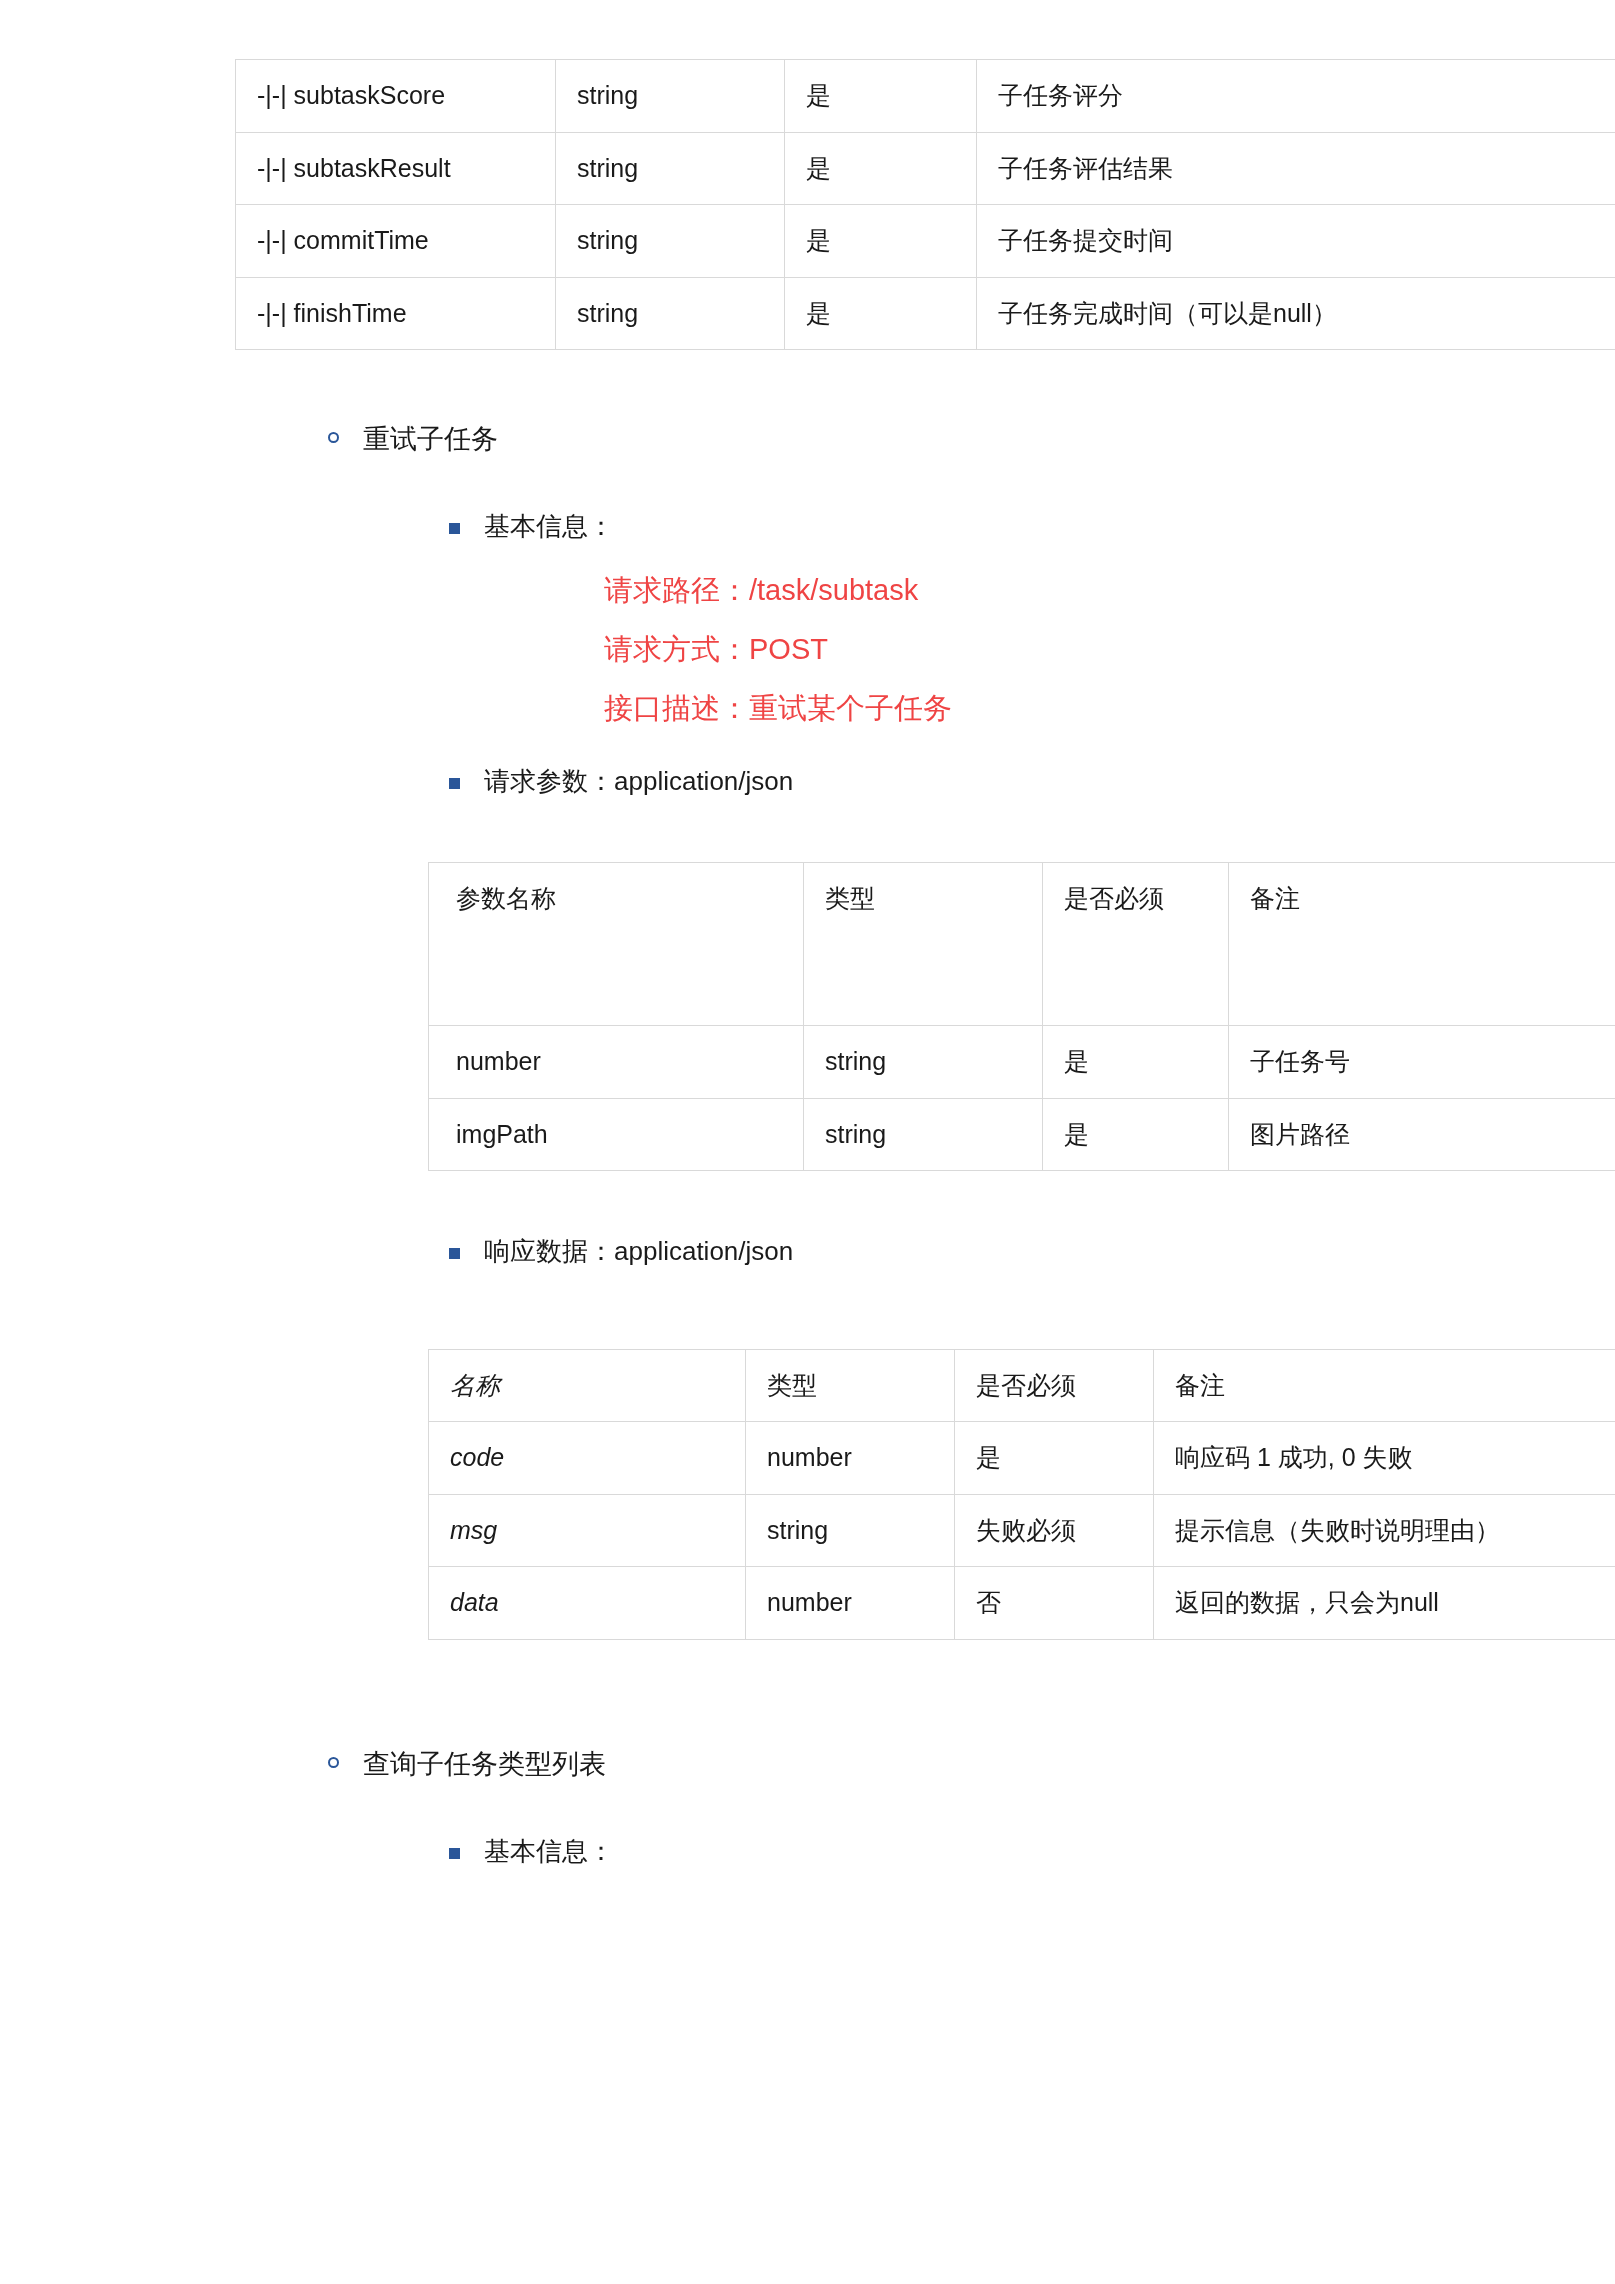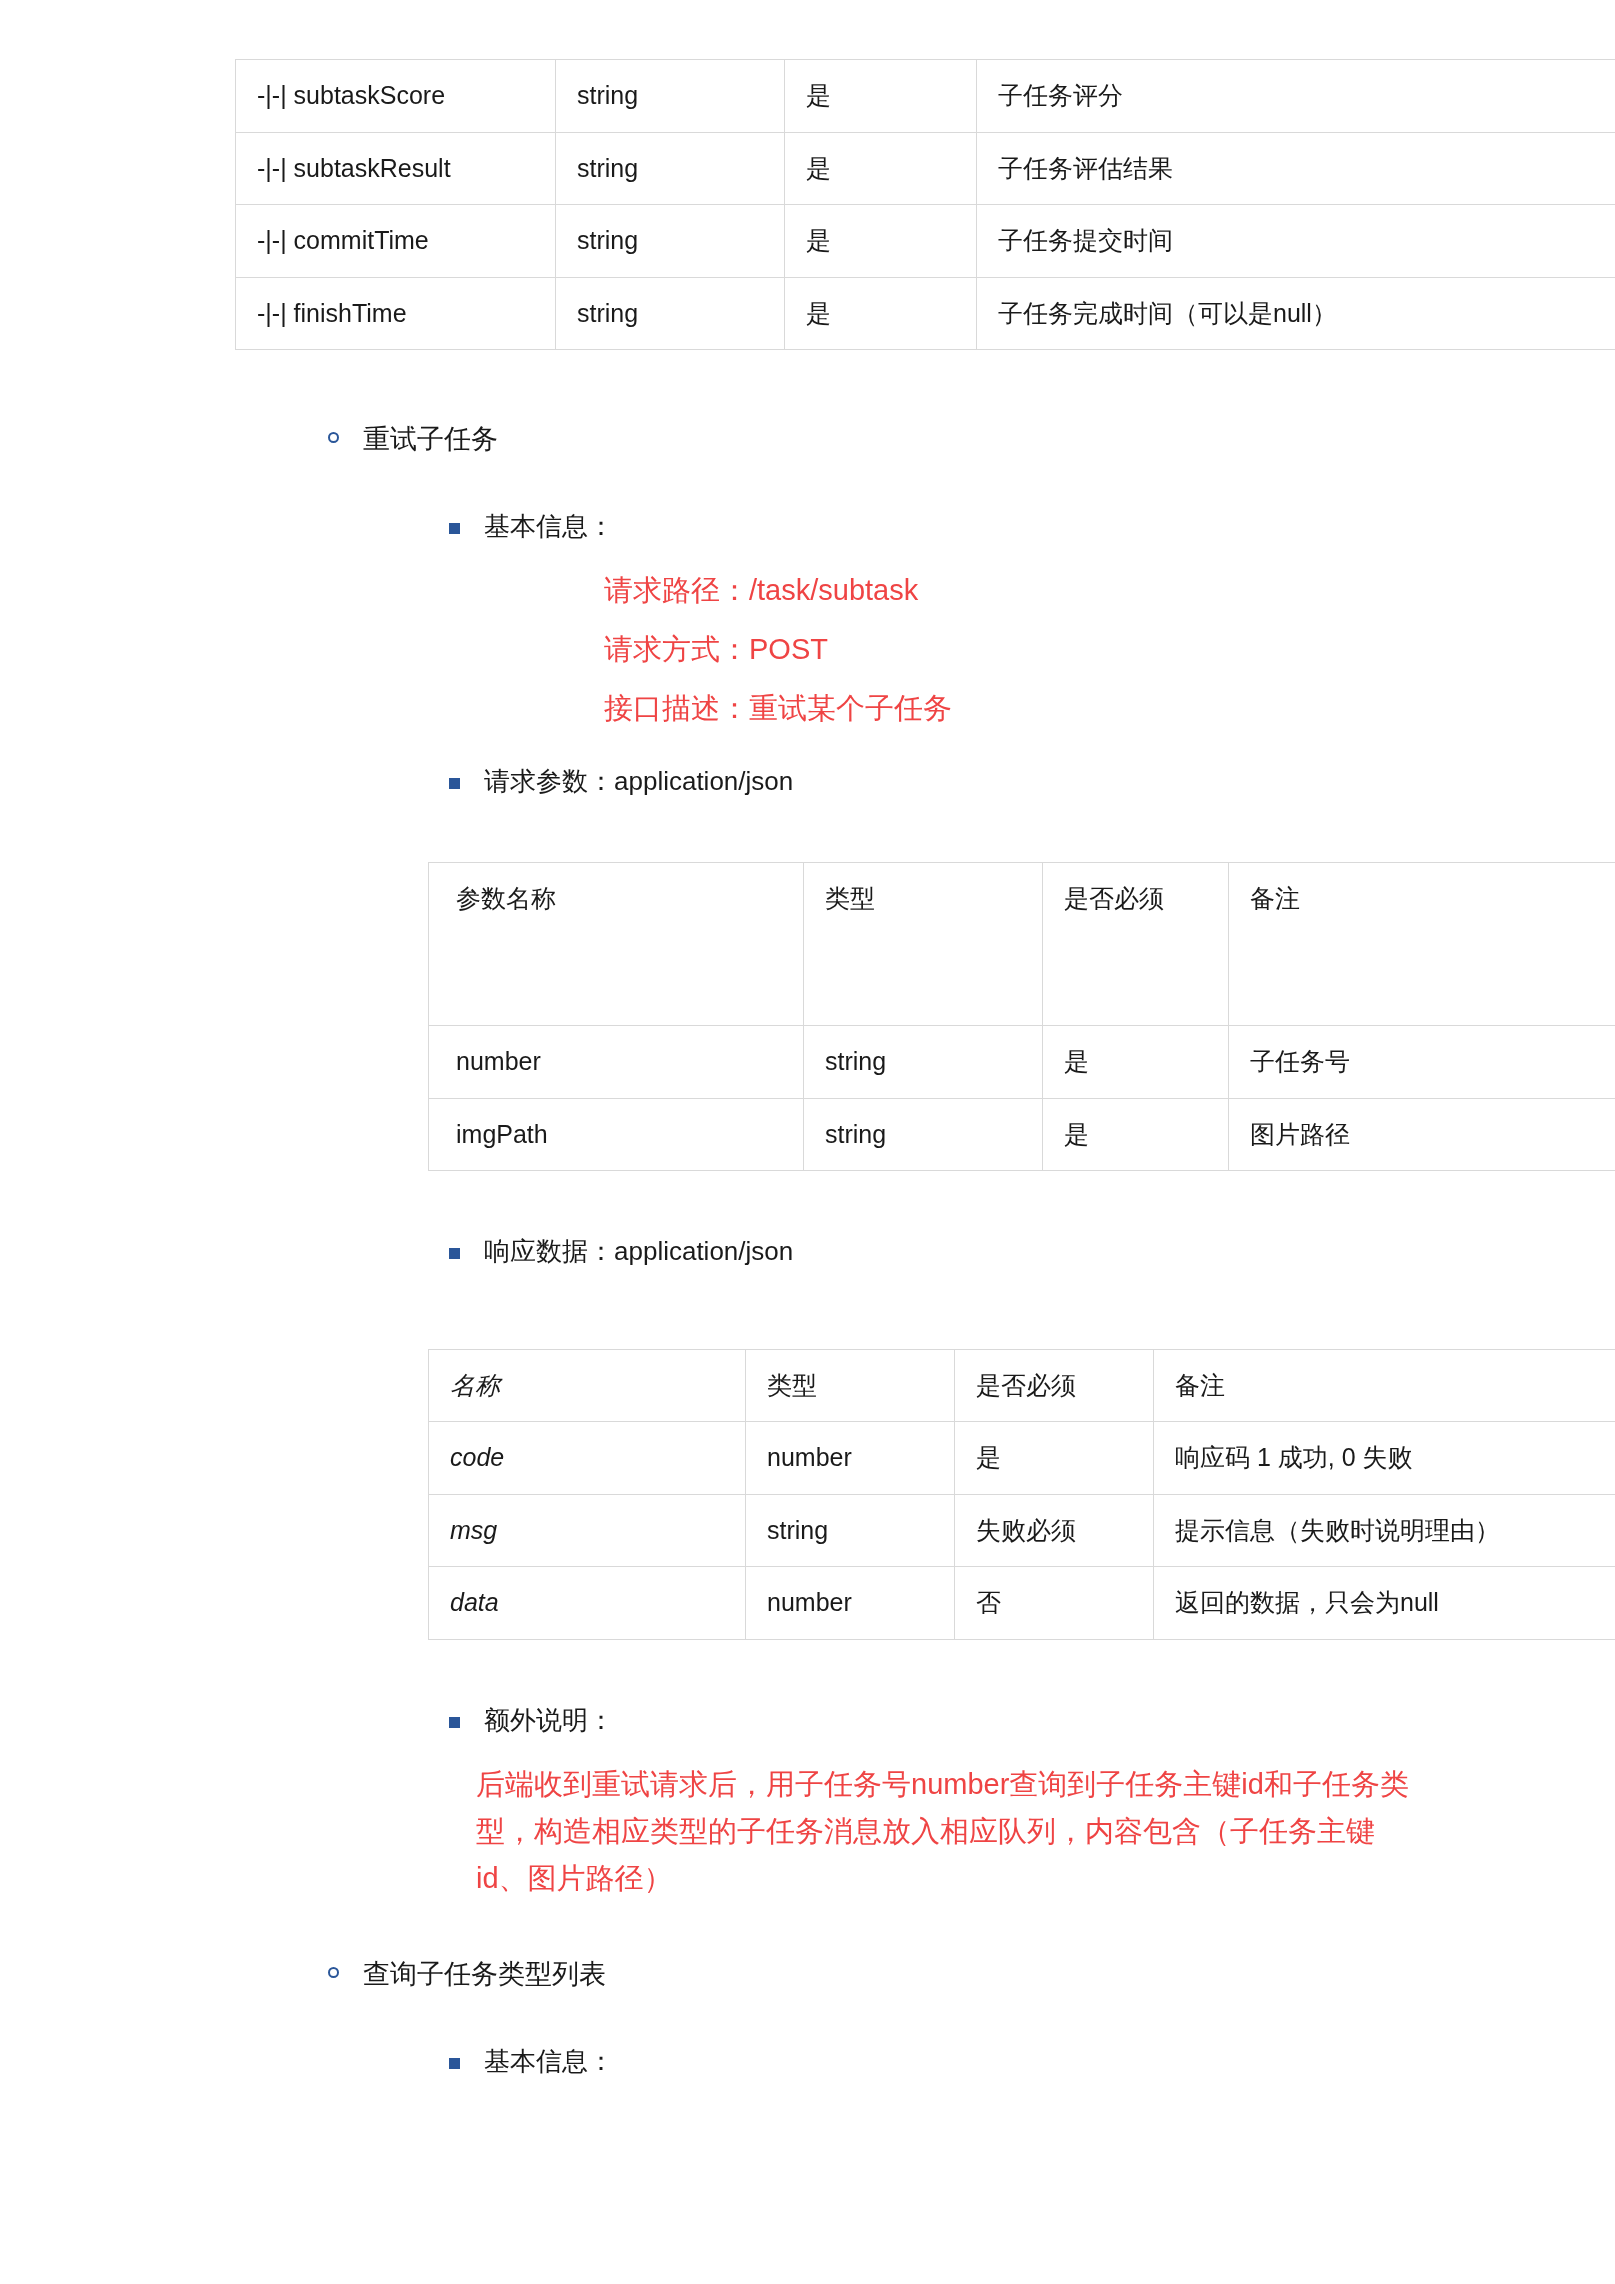--- a/index.html
+++ b/index.html
@@ -263,32 +263,20 @@
               <td>number</td>
               <td>否</td>
               <td>返回的数据，只会为null</td>
             </tr>
           </tbody>
         </table>
       </div>
 
       <div class="gap-l"></div>
 
-      <div class="indent-b">
-        <div class="lvl2">
-          <span class="bullet-sq"></span>
-          <span>额外说明：</span>
-        </div>
-
-        <div class="gap-xs"></div>
-
-        <div class="indent-c" style="margin-left:48px;">
-          <p class="para" style="max-width:1173px;">后端收到重试请求后，用子任务号number查询到子任务主键id和子任务类型，构造相应类型的子任务消息放入相应队列，内容包含（子任务主键id、图片路径）</p>
-        </div>
-      </div>
     </div>
 
     <div class="gap-m"></div>
 
     <div class="indent-a">
       <div class="lvl1">
         <span class="bullet"></span>
         <span>查询子任务类型列表</span>
       </div>
 

